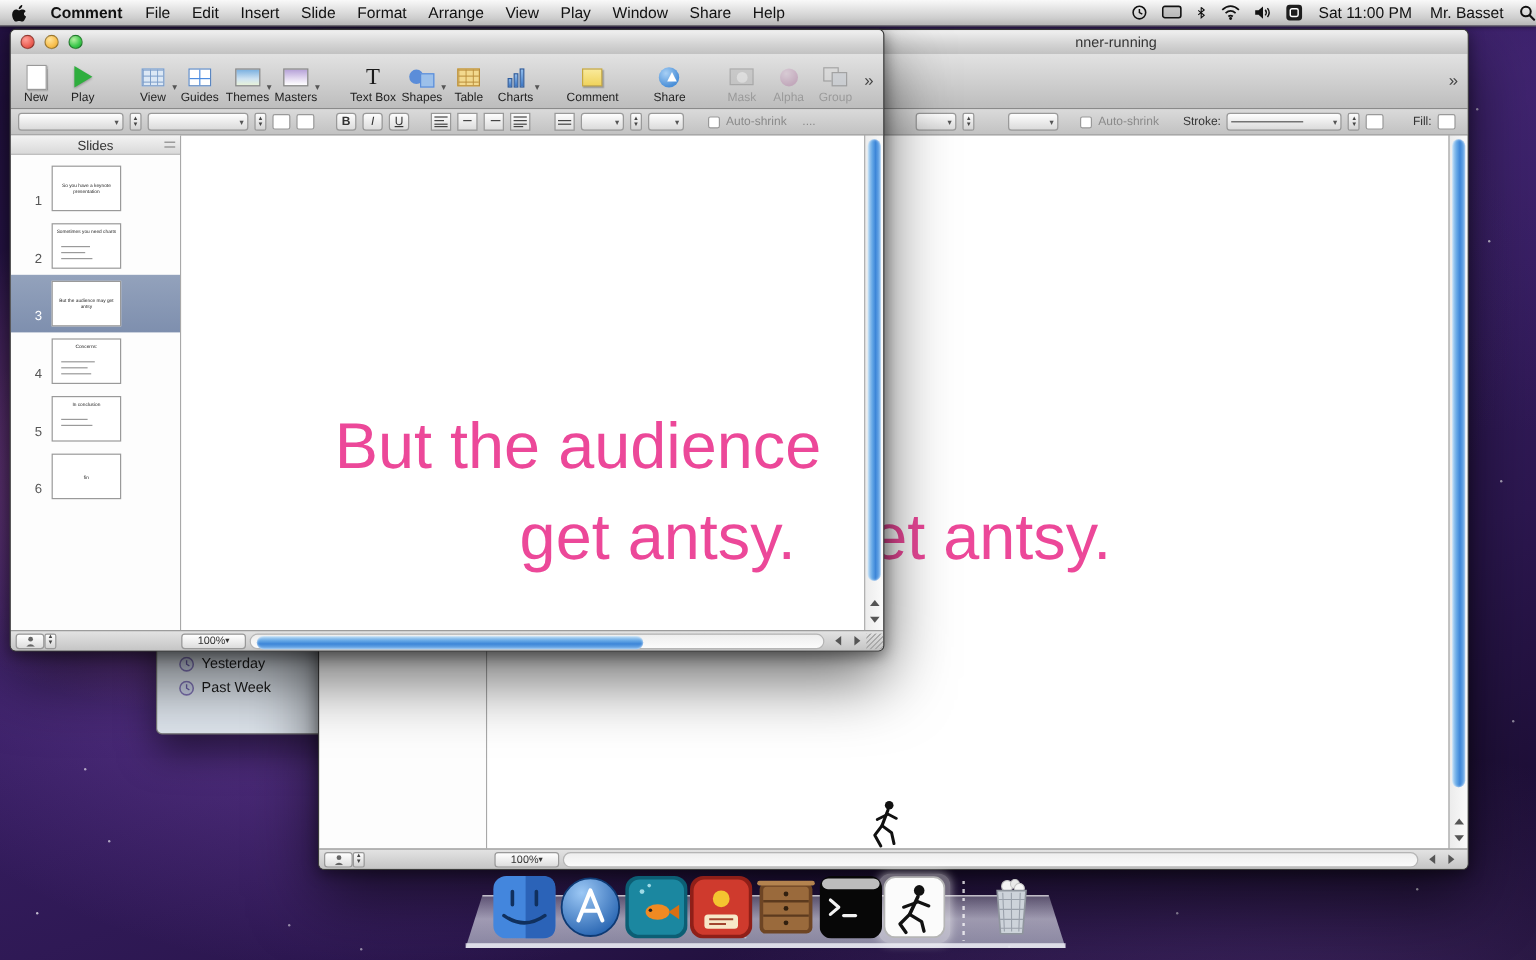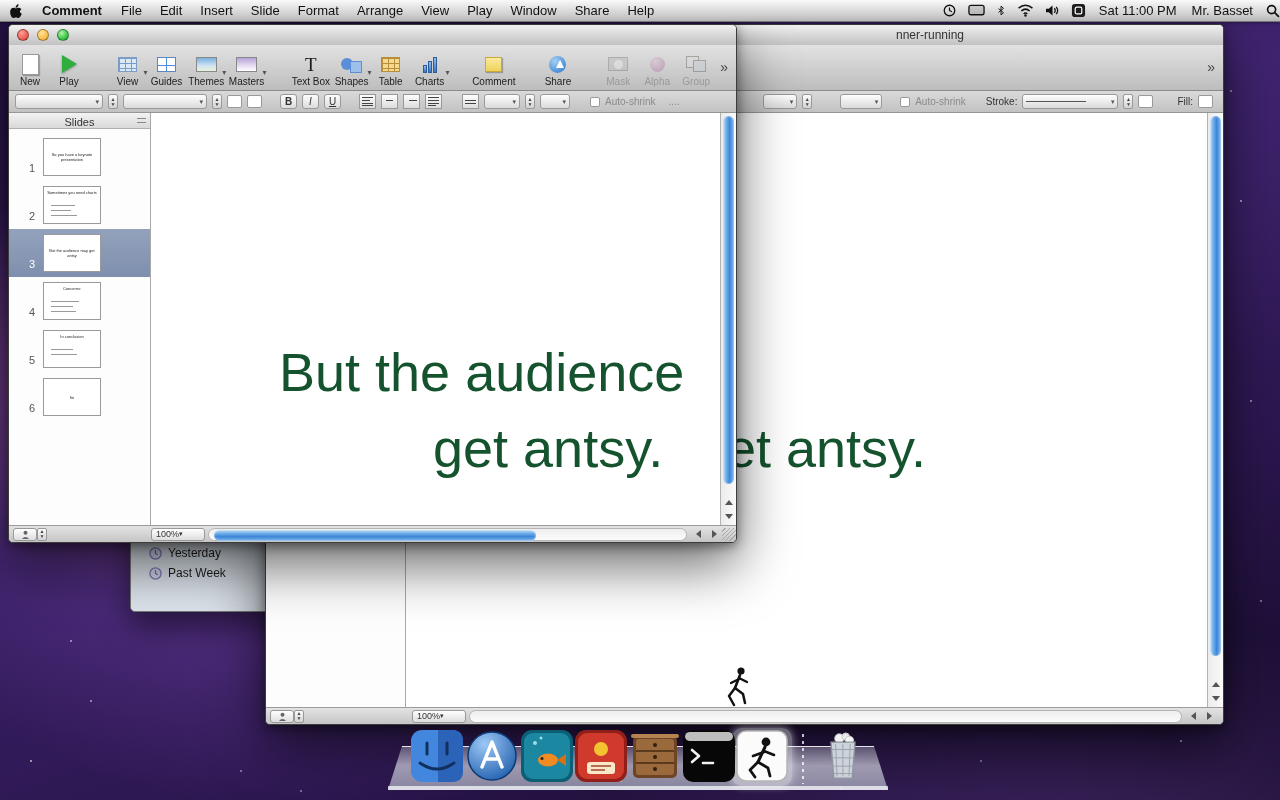--- a/index.html
+++ b/index.html
@@ -127,41 +127,41 @@
   .srow{height:48px;display:flex;align-items:center}
   .srow .num{width:26px;text-align:right;font-size:11px;color:#555;align-self:flex-end;margin-bottom:7px}
   .thumb{width:58px;height:38px;background:#fff;border:1px solid #9a9a9a;margin-left:8px;position:relative;overflow:hidden}
   .selband{background:linear-gradient(#93a2bc,#7e8fae)}
   .selband .num{color:#fff}
   .t-mid{position:absolute;inset:0;display:flex;align-items:center;justify-content:center;text-align:center;
     font-size:4px;line-height:5px;color:#222;padding:2px}
   .t-top{position:absolute;top:3px;left:0;right:0;text-align:center;font-size:4px;line-height:5px;color:#222}
   .t-b{position:absolute;left:7px;height:1px;background:#9a9a9a}
   .canvas{position:absolute;top:88px;bottom:17px;background:#fff;overflow:hidden}
-  .slide-line{position:absolute;font-size:54px;color:#14532d;white-space:nowrap;line-height:58px}
+  .slide-line{position:absolute;font-size:54px;color:#ec4899;white-space:nowrap;line-height:58px}
   .vscroll{position:absolute;top:88px;bottom:17px;right:0;width:16px;border-left:1px solid #b2b2b2;
     background:linear-gradient(to right,#ececec,#fafafa)}
   .athumb-v{position:absolute;left:2px;width:11px;border-radius:6px;
     background:linear-gradient(to right,#bcdcf5,#66a8e6 35%,#3d86d8 60%,#7db5ec);
     box-shadow:inset 0 0 2px rgba(255,255,255,.9)}
   .athumb-h{position:absolute;top:2px;height:11px;border-radius:6px;
     background:linear-gradient(#bcdcf5,#66a8e6 35%,#3d86d8 60%,#7db5ec);
     box-shadow:inset 0 0 2px rgba(255,255,255,.9)}
   .sbtn{position:absolute;width:16px;height:14px;display:flex;align-items:center;justify-content:center}
   .tri{width:0;height:0;border-style:solid}
   .tri.up{border-width:0 4px 5px 4px;border-color:transparent transparent #555 transparent}
   .tri.dn{border-width:5px 4px 0 4px;border-color:#555 transparent transparent transparent}
   .tri.lf{border-width:4px 5px 4px 0;border-color:transparent #555 transparent transparent}
   .tri.rt{border-width:4px 0 4px 5px;border-color:transparent transparent transparent #555}
   .bbar{position:absolute;left:0;right:0;bottom:0;height:17px;background:linear-gradient(#e3e3e3,#c5c5c5);
     border-top:1px solid #9c9c9c;display:flex;align-items:center;font-size:10px;color:#333}
   .pbtn{width:24px;height:13px;margin-left:4px;border:1px solid #999;border-radius:3px;background:linear-gradient(#fff,#ddd);
     display:flex;align-items:center;justify-content:center}
   .zoomsel{width:54px;height:13px;border:1px solid #999;border-radius:3px;background:linear-gradient(#fff,#ddd);
-    display:flex;align-items:center;justify-content:flex-start;padding:0 4px;font-size:9px}
+    display:flex;align-items:center;justify-content:center;padding:0 4px;font-size:9px}
   .hst{position:relative;height:13px;flex:1;margin:0 3px;border:1px solid #b5b5b5;border-radius:7px;background:linear-gradient(#eee,#fbfbfb)}
 
   
   #finder{position:absolute;left:130px;top:470px;width:272px;height:142px;z-index:1;border:1px solid #777;
     border-radius:5px;background:#dde4ec;box-shadow:0 14px 30px rgba(0,0,0,.5)}
   .frow{display:flex;align-items:center;gap:6px;height:20px;padding-left:18px;font-size:12px;color:#1c1c1c}
 
   
   #dock{position:absolute;left:388px;top:724px;width:500px;height:70px;z-index:40}
   .shelf{position:absolute;left:0;top:22px;width:500px;height:44px;

